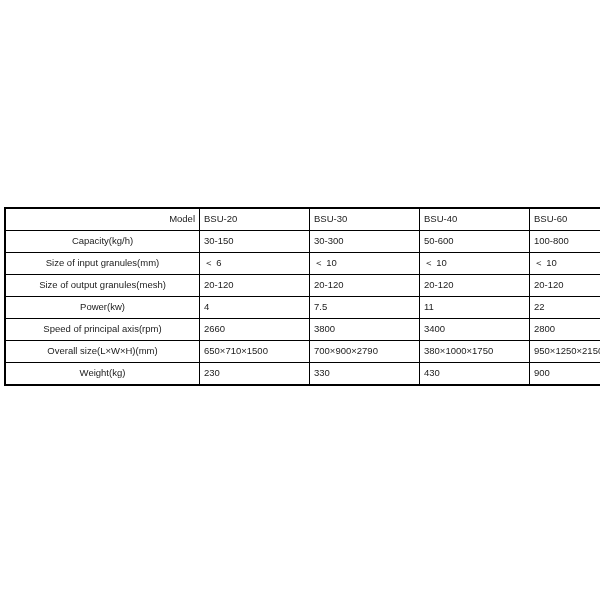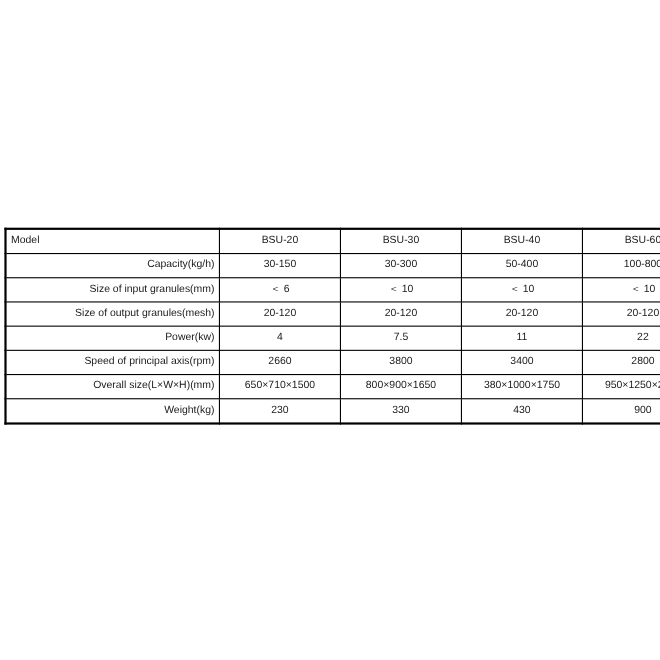--- a/index.html
+++ b/index.html
@@ -51,29 +51,29 @@
     border-bottom: none;
   }
   table.spec-table td:first-child {
     border-left: none;
   }
   table.spec-table td:last-child {
     border-right: none;
   }
   .col-label {
     width: 185px;
-    text-align: right;
+    text-align: center;
     padding-left: 8px;
   }
   .col-val {
     width: 101px;
-    text-align: center;
+    text-align: left;
   }
   .hdr-label {
-    text-align: left;
+    text-align: right;
     padding-left: 0;
   }
   .hdr-cell {
     font-size: 9.5px;
   }
   .row-header td {
     height: 24px;
   }
 </style>
 </head>
@@ -88,21 +88,21 @@
           <td class="col-val hdr-cell">BSU-20</td>
           <td class="col-val hdr-cell">BSU-30</td>
           <td class="col-val hdr-cell">BSU-40</td>
           <td class="col-val hdr-cell">BSU-60</td>
         </tr>
 
         <tr>
           <td class="col-label">Capacity(kg/h)</td>
           <td class="col-val">30-150</td>
           <td class="col-val">30-300</td>
-          <td class="col-val">50-400</td>
+          <td class="col-val">50-600</td>
           <td class="col-val">100-800</td>
         </tr>
 
         <tr>
           <td class="col-label">Size of input granules(mm)</td>
           <td class="col-val">＜ 6</td>
           <td class="col-val">＜ 10</td>
           <td class="col-val">＜ 10</td>
           <td class="col-val">＜ 10</td>
         </tr>
@@ -127,21 +127,21 @@
           <td class="col-label">Speed of principal axis(rpm)</td>
           <td class="col-val">2660</td>
           <td class="col-val">3800</td>
           <td class="col-val">3400</td>
           <td class="col-val">2800</td>
         </tr>
 
         <tr>
           <td class="col-label">Overall size(L×W×H)(mm)</td>
           <td class="col-val">650×710×1500</td>
-          <td class="col-val">800×900×1650</td>
+          <td class="col-val">700×900×2790</td>
           <td class="col-val">380×1000×1750</td>
           <td class="col-val">950×1250×2150</td>
         </tr>
 
         <tr>
           <td class="col-label">Weight(kg)</td>
           <td class="col-val">230</td>
           <td class="col-val">330</td>
           <td class="col-val">430</td>
           <td class="col-val">900</td>

